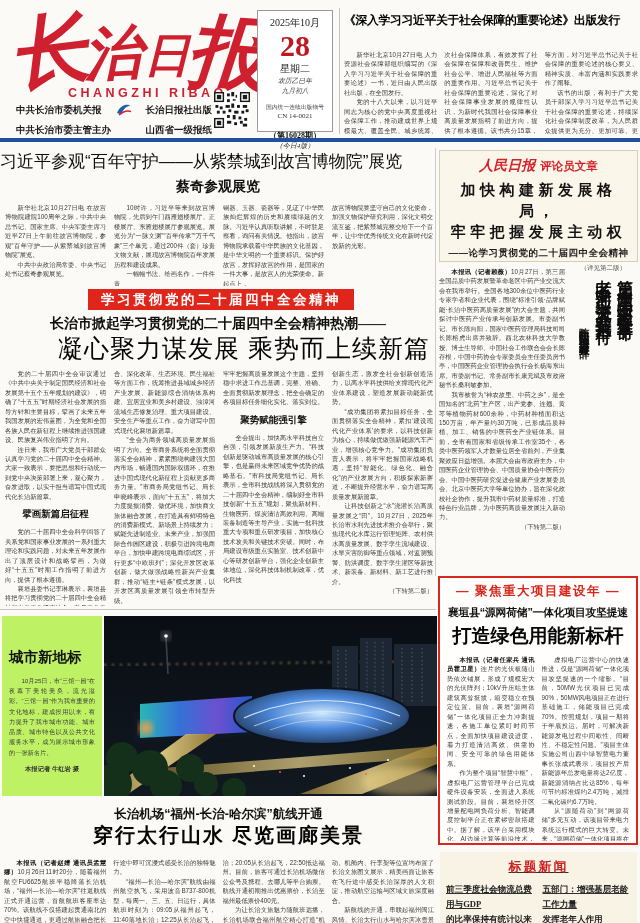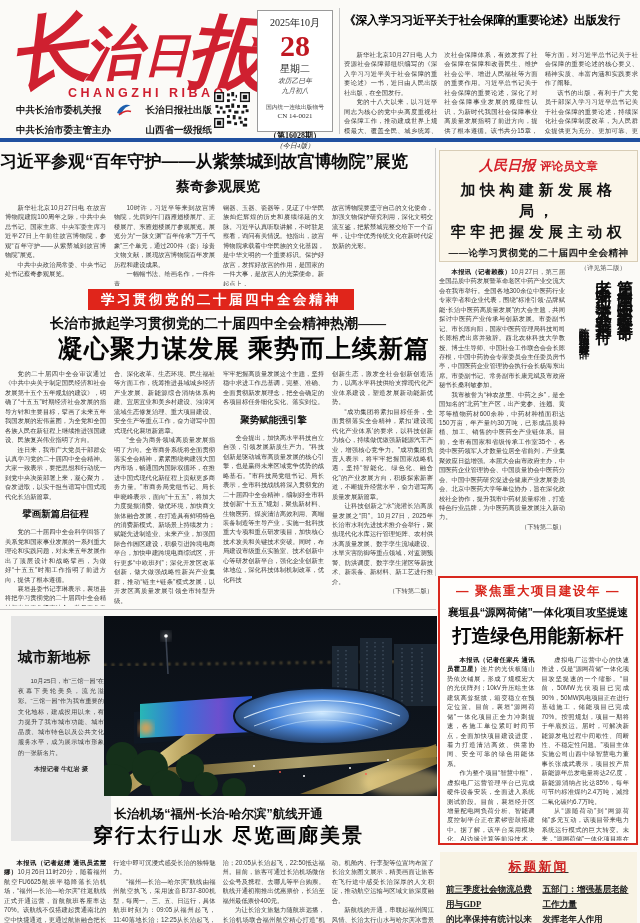--- a/index.html
+++ b/index.html
@@ -29,21 +29,21 @@
   .book-h{left:344px;top:13px;width:294px;font-family:"Liberation Serif",serif;font-weight:bold;font-size:11.8px;letter-spacing:-0.3px;color:#000;white-space:nowrap;}
   .book-body{left:344px;top:50px;width:294px;height:85px;display:flex;gap:7px;overflow:hidden;}
   
   .col{flex:1;overflow:hidden;}
   .bt{font-size:6.3px;line-height:1.5;text-align:justify;color:#3a3a3a;}
   .p{margin:0;text-indent:2em;}
   .p0{margin:0;text-indent:0;}
   .lead{font-weight:bold;color:#111;}
   .bluerule{left:0;top:138px;width:640px;height:4px;background:#20509f;}
   
-  .xi-h{left:0;top:150px;width:360px;text-align:center;font-weight:bold;font-size:17px;color:#0c0c0c;white-space:nowrap;}
+  .xi-h{left:0;top:150px;width:360px;text-align:center;font-weight:normal;font-size:17px;color:#0c0c0c;white-space:nowrap;}
   .xi-sub{left:0;top:178px;width:436px;text-align:center;font-family:"Liberation Serif",serif;font-weight:bold;font-size:14px;color:#111;}
   .xi-body{left:5px;top:203px;width:428px;height:83px;display:flex;gap:8px;overflow:hidden;}
   .vrule{left:435px;top:148px;width:1px;height:428px;background:#cccccc;}
   
   .renmin{left:439px;top:150px;width:199px;height:112px;background:#fbf6ea;border:1px solid #d8cdb6;padding:6px 5px;text-align:center;}
   .rm-logo-row{display:flex;justify-content:center;align-items:baseline;gap:5px;}
   .rm-brand{font-family:"DejaVu Serif",serif;font-style:italic;font-weight:bold;font-size:14px;color:#d5222a;}
   .rm-label{font-weight:bold;font-size:11.5px;color:#d5222a;}
   .rm-h{font-family:"Liberation Serif",serif;font-weight:bold;font-size:15px;letter-spacing:4.5px;color:#141414;margin-top:5px;line-height:1.4;}
   .rm-sub{font-weight:bold;font-size:9.5px;color:#1b1b1b;margin-top:4px;letter-spacing:0.5px;}
@@ -51,27 +51,27 @@
   
   .tcm{left:439px;top:267px;width:126px;height:308px;overflow:hidden;}
   .tcm-note{text-align:right;margin:0;}
   
   .vhead{left:569px;top:267px;width:67px;height:308px;writing-mode:vertical-rl;color:#0e0e0e;}
   .v1,.v2{font-family:"Liberation Serif",serif;font-weight:bold;font-size:16px;letter-spacing:3.5px;margin-bottom:5px;line-height:1.35;}
   .v3{font-weight:bold;font-size:10.5px;letter-spacing:2px;padding-top:52px;line-height:1.6;}
   
   .banner{left:88px;top:289px;width:266px;height:21px;background:#e0251b;color:#fff;font-weight:bold;font-size:13.5px;letter-spacing:2.5px;text-align:center;line-height:21px;}
   .kicker{left:0;top:315px;width:436px;text-align:center;font-family:"Liberation Serif",serif;font-weight:bold;font-size:14px;color:#101010;}
-  .main-h{left:0;top:332px;width:488px;text-align:center;font-weight:bold;font-size:25px;letter-spacing:1px;color:#060606;}
+  .main-h{left:0;top:332px;width:488px;text-align:center;font-weight:normal;font-size:25px;letter-spacing:1px;color:#060606;}
   .main-body{left:5px;top:369px;width:428px;height:237px;display:flex;gap:8px;overflow:hidden;}
   .colsub{font-weight:bold;font-size:9.5px;text-align:center;margin:6px 0;color:#111;}
   .endnote{text-align:right;margin:0;}
   .hline{left:0;top:609px;width:436px;height:1px;background:#c5c5c5;}
   
-  .citybox{left:2px;top:616px;width:100px;height:225px;background:#e5e5e5;padding:6px 7px;margin-left:9px;}
+  .citybox{left:2px;top:616px;width:100px;height:180px;background:#bef264;padding:6px 7px;}
   .city-title{font-weight:bold;font-size:14.5px;color:#151515;margin-top:26px;}
   .city-cap{font-size:6.2px;line-height:1.65;text-align:justify;color:#3a3a3a;margin-top:9px;text-indent:2em;}
   .city-credit{font-size:6.3px;text-align:center;color:#333;margin-top:7px;font-weight:bold;}
   .photo{left:104px;top:616px;width:333px;height:180px;overflow:hidden;}
   
   .project{left:438px;top:576px;width:200px;height:269px;border:2px solid #d8281e;background:#fffefc;padding:5px 7px;}
   .pj-tag{color:#d8281e;font-weight:bold;font-size:12.5px;text-align:center;letter-spacing:1.5px;}
   .pj-kicker{font-weight:bold;font-size:10.8px;text-align:center;margin-top:6px;color:#101010;letter-spacing:-0.2px;}
   .pj-h{font-family:"Liberation Serif",serif;font-weight:bold;font-size:19px;text-align:center;margin-top:3px;color:#060606;}
   .pj-body{display:flex;gap:7px;margin-top:6px;height:186px;overflow:hidden;}

